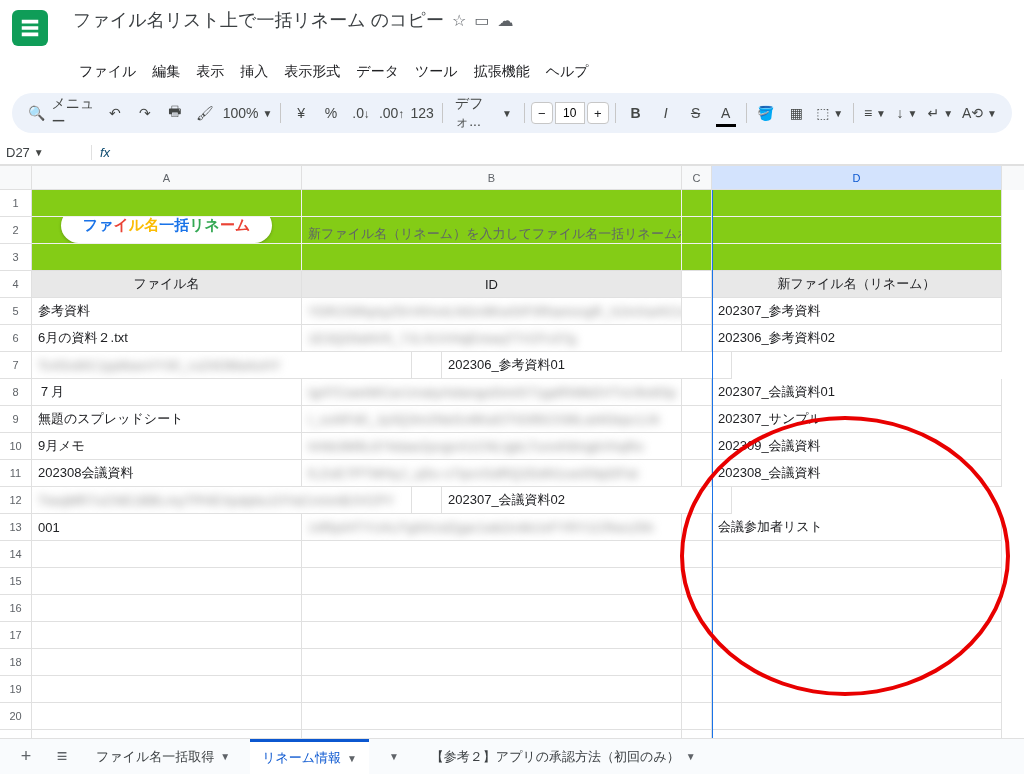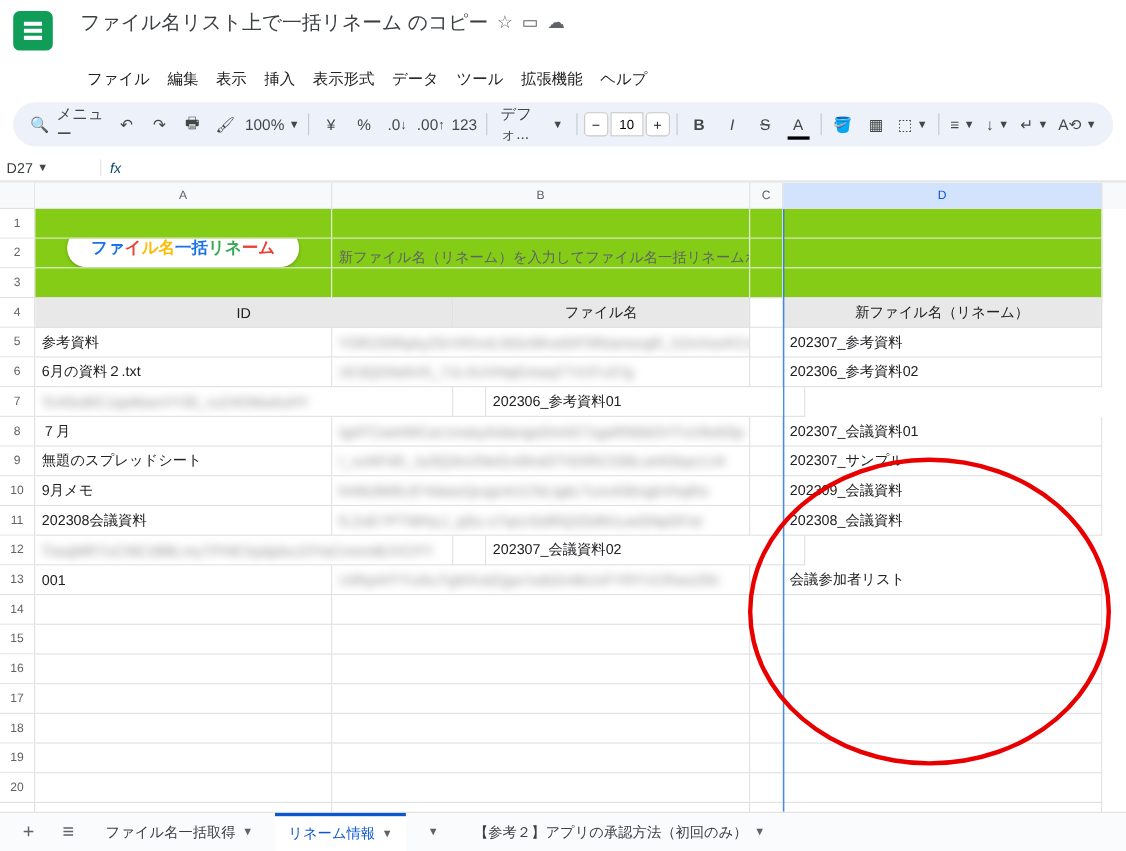--- a/index.html
+++ b/index.html
@@ -258,22 +258,22 @@
         </div>
 
         <div class="cell-row">
           <div class="cell cA banner-area" style="border-right-color:#f0f0f0;"></div>
           <div class="cell cB banner-area" style="border-right-color:#f0f0f0;"></div>
           <div class="cell cC banner-area"></div>
           <div class="cell cD banner-area"></div>
         </div>
 
         <div class="cell-row">
+          <div class="cell cA hdr-cell">ファイル名</div>
           <div class="cell cB hdr-cell">ID</div>
-          <div class="cell cA hdr-cell">ファイル名</div>
           <div class="cell cC"></div>
           <div class="cell cD hdr-cell">新ファイル名（リネーム）</div>
         </div>
 
         <div id="data-rows">
             <div class="cell-row">
               <div class="cell cA">参考資料</div>
               <div class="cell cB">
                 <span class="blur">YDR2S9fqAyZ5rVKhvtLNGn9KwSIF0RtamorgR_h2mXarKCvDU</span>
               </div>

